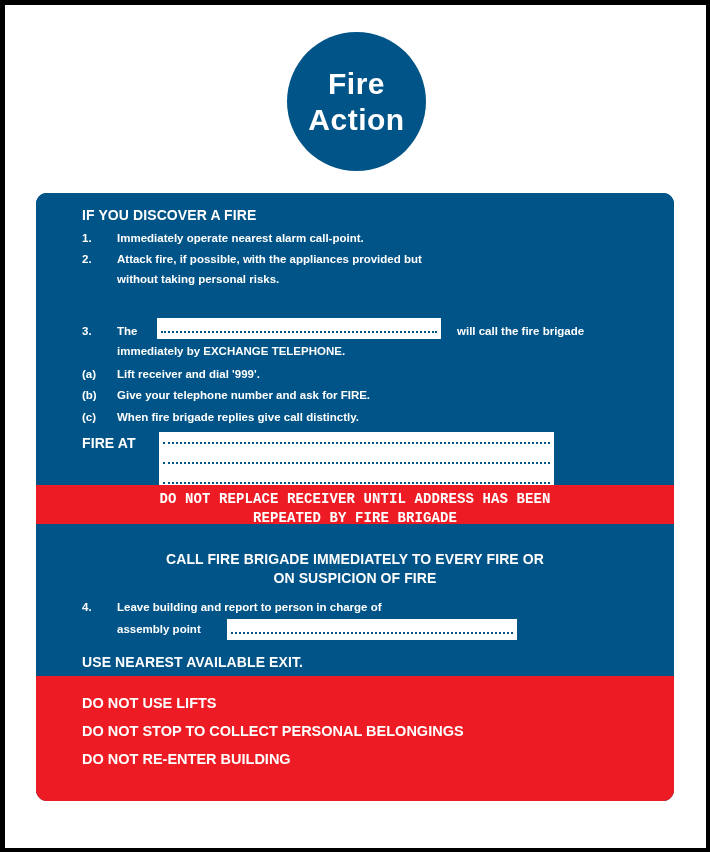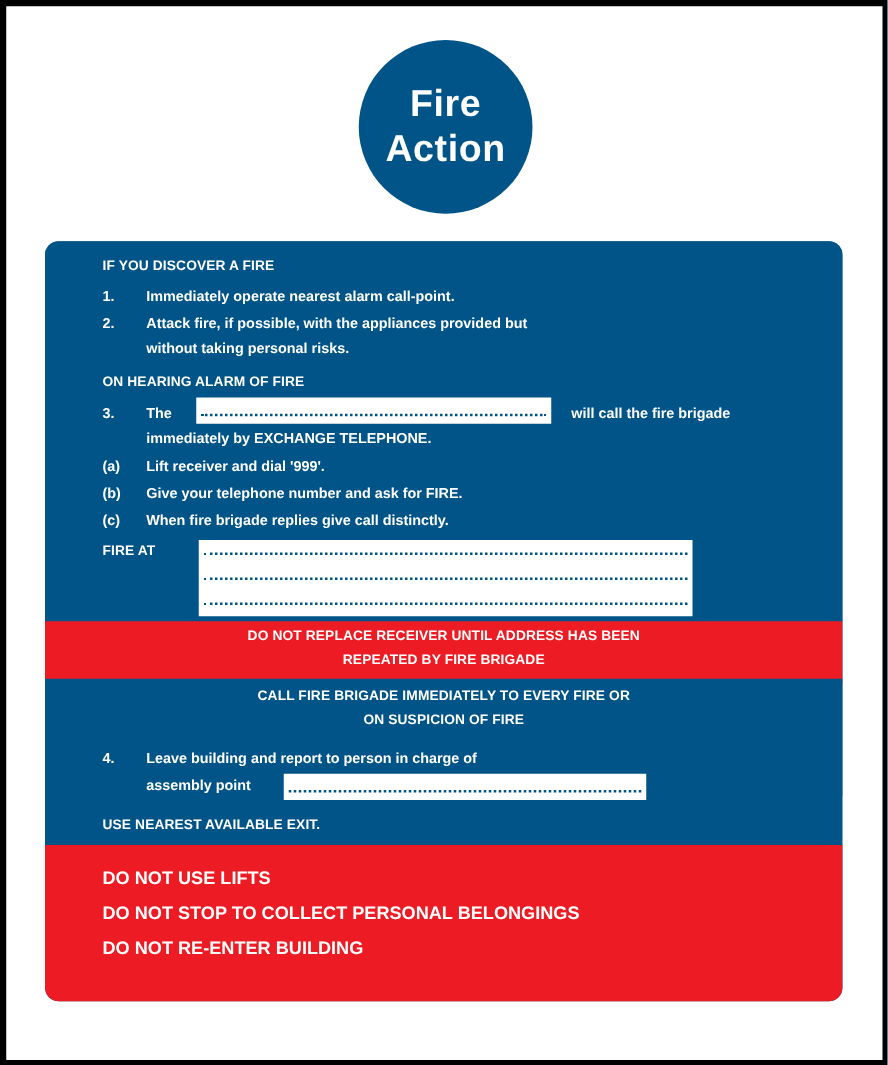--- a/index.html
+++ b/index.html
@@ -22,21 +22,21 @@
       text-align: center; letter-spacing: 0.5px;
     }
     .panel {
       position: absolute; left: 36px; top: 193px; width: 638px; height: 608px;
       border-radius: 11px; overflow: hidden; background: #005487;
       color: #fff; font-weight: bold;
     }
     .sec { position: absolute; left: 0; width: 638px; }
     .blue { background: #005487; }
     .red { background: #ed1c24; }
-    .h { position: absolute; font-size: 11px; letter-spacing: 0.1px; white-space: nowrap; }
+    .h { position: absolute; font-size: 14px; letter-spacing: 0.1px; white-space: nowrap; }
     .t { position: absolute; font-size: 11.5px; white-space: nowrap; }
     .num { position: absolute; font-size: 11.5px; }
     .field {
       position: absolute; background: #fff; box-sizing: border-box;
     }
     .dots {
       position: absolute; left: 4px; right: 4px; height: 0;
       border-bottom: 2px dotted #005487;
     }
     .center { text-align: center; width: 638px; left: 0; }
@@ -57,21 +57,20 @@
   <div class="sec blue" style="top:0; height:304px;">
     <div class="h" style="left:46px; top:14px;">IF YOU DISCOVER A FIRE</div>
 
     <div class="num" style="left:46px; top:39px;">1.</div>
     <div class="t" style="left:81px; top:39px;">Immediately operate nearest alarm call-point.</div>
 
     <div class="num" style="left:46px; top:60px;">2.</div>
     <div class="t" style="left:81px; top:60px;">Attack fire, if possible, with the appliances provided but</div>
     <div class="t" style="left:81px; top:80px;">without taking personal risks.</div>
 
-    <div class="h" style="left:46px; top:107px;">ON HEARING ALARM OF FIRE</div>
 
     <div class="num" style="left:46px; top:132px;">3.</div>
     <div class="t" style="left:81px; top:132px;">The</div>
     <div class="field" style="left:121px; top:125px; width:284px; height:21px;">
       <div class="dots" style="top:13px;"></div>
     </div>
     <div class="t" style="left:421px; top:132px;">will call the fire brigade</div>
     <div class="t" style="left:81px; top:152px;">immediately by EXCHANGE TELEPHONE.</div>
 
     <div class="num" style="left:46px; top:175px;">(a)</div>
@@ -82,21 +81,21 @@
     <div class="t" style="left:81px; top:218px;">When fire brigade replies give call distinctly.</div>
 
     <div class="h" style="left:46px; top:242px;">FIRE AT</div>
     <div class="field" style="left:123px; top:239px; width:395px; height:61px;">
       <div class="dots" style="top:10px;"></div>
       <div class="dots" style="top:30px;"></div>
       <div class="dots" style="top:50px;"></div>
     </div>
   </div>
 
-  <div class="sec red" style="top:304px; height:50px;">
+  <div class="sec red" style="top:292px; height:39px;font-family:Liberation Mono, monospace;">
     <div class="h center" style="top:6px;">DO NOT REPLACE RECEIVER UNTIL ADDRESS HAS BEEN</div>
     <div class="h center" style="top:25px;">REPEATED BY FIRE BRIGADE</div>
   </div>
 
   <div class="sec blue" style="top:350px; height:94px;">
     <div class="h center" style="top:8px;">CALL FIRE BRIGADE IMMEDIATELY TO EVERY FIRE OR</div>
     <div class="h center" style="top:27px;">ON SUSPICION OF FIRE</div>
 
     <div class="num" style="left:46px; top:58px;">4.</div>
     <div class="t" style="left:81px; top:58px;">Leave building and report to person in charge of</div>

